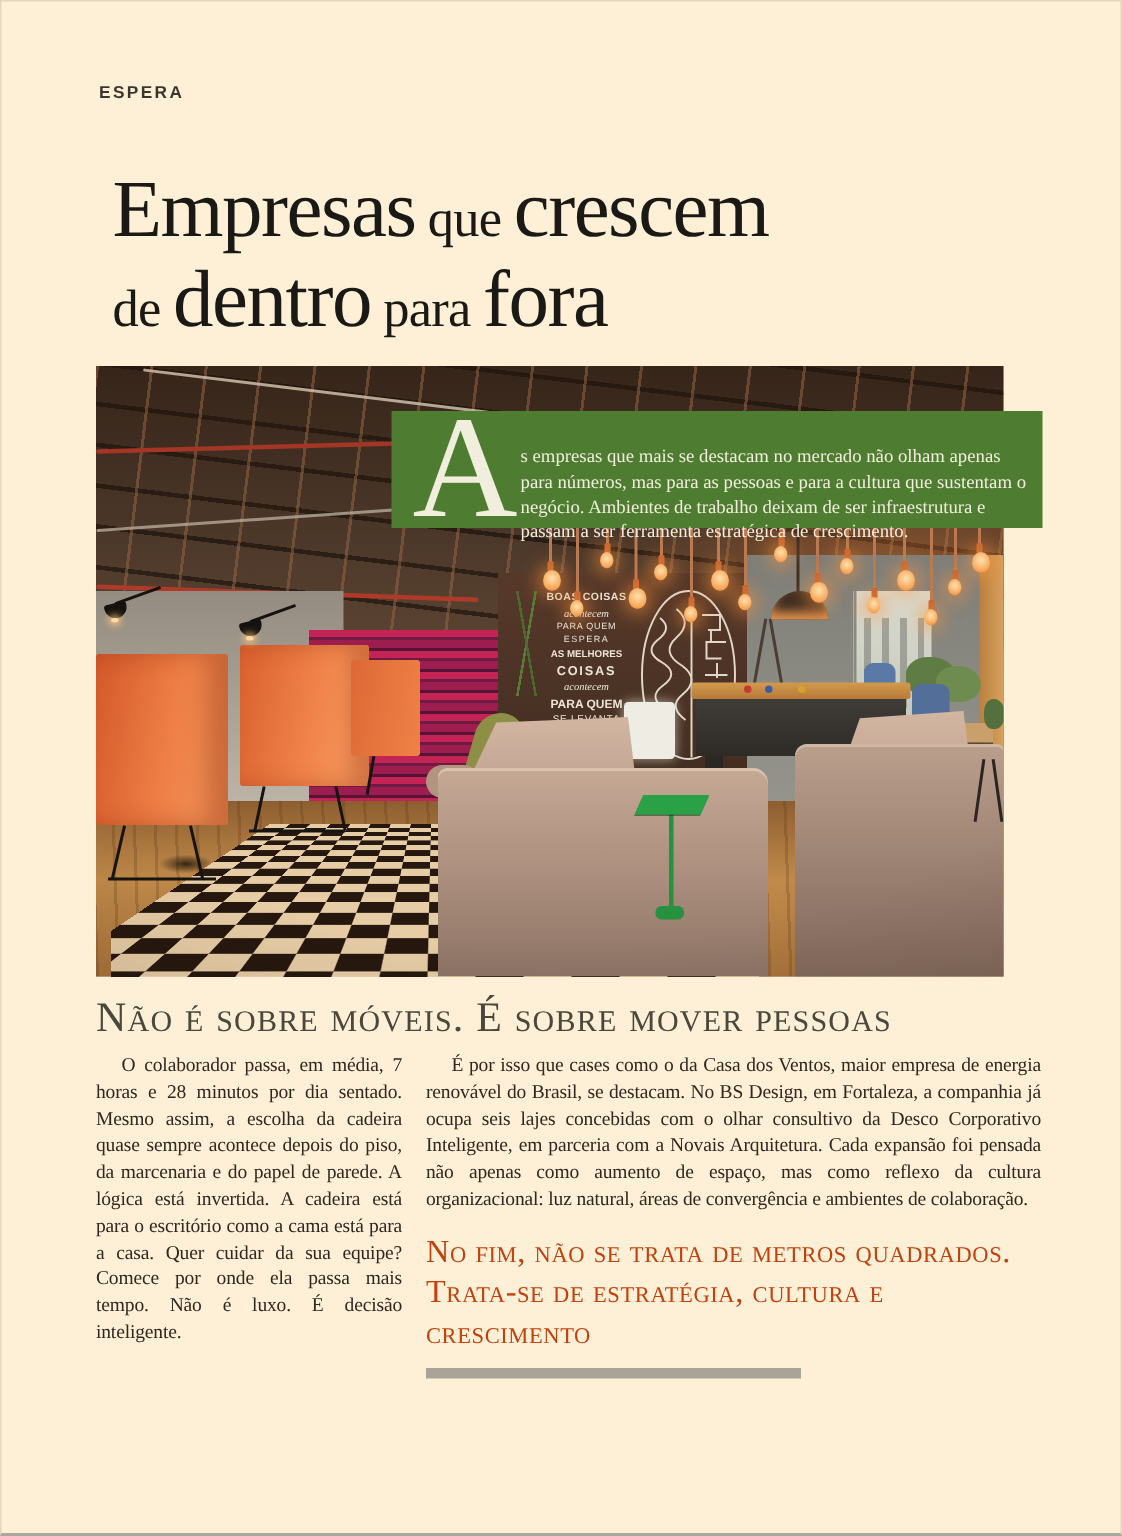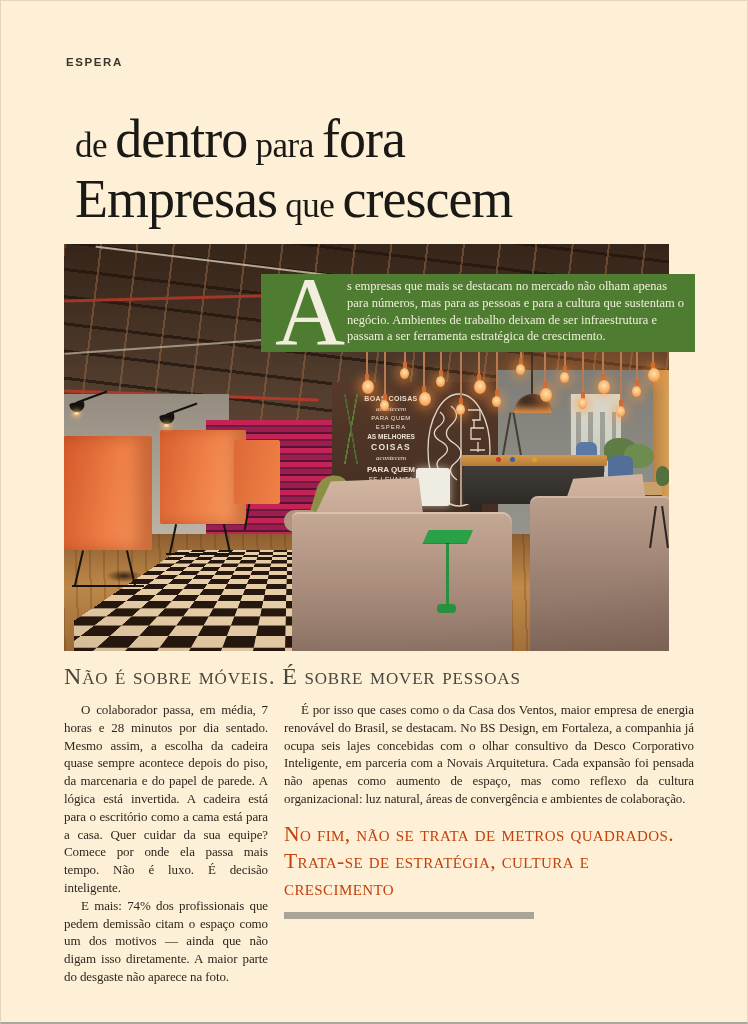--- a/index.html
+++ b/index.html
@@ -155,49 +155,49 @@
   .stool-leg{top:262px;width:2px;height:42px;background:#2a2520;}
   .sl1{left:588px;transform:rotate(8deg);} .sl2{left:600px;transform:rotate(-8deg);}
   .vignette{left:0;top:0;width:605px;height:407px;pointer-events:none;
     background:radial-gradient(120% 95% at 50% 42%, transparent 55%, rgba(35,18,6,.22)),
                linear-gradient(180deg, rgba(255,140,60,.05), transparent 30%);}
 
   
   .lead-box{position:absolute;left:260px;top:273px;width:434px;height:78px;background:#4e7c31;z-index:20;}
   .drop-cap{position:absolute;left:14px;top:1px;font-size:97px;line-height:74px;color:#f2eedd;
     font-family:"Liberation Serif",serif;font-weight:400;}
-  .lead-text{position:absolute;left:86px;top:4px;width:340px;font-size:12.5px;line-height:16.8px;
+  .lead-text{position:absolute;left:86px;top:22px;width:340px;font-size:12.5px;line-height:16.8px;
     color:#f2eedd;font-family:"Liberation Serif",serif;}
 
   
-  .section-heading{position:absolute;left:63px;top:662px;font-size:24px;font-variant:small-caps;
+  .section-heading{position:absolute;left:63px;top:662px;font-size:28px;font-variant:small-caps;
     letter-spacing:.8px;color:#4a473d;}
   .columns{position:absolute;left:63px;top:700px;width:630px;display:flex;gap:16px;}
   .col-left{width:204px;flex:none;}
   .col-right{flex:1;}
   .columns p{margin:0;font-size:13px;line-height:17.8px;color:#2f2720;text-align:justify;
     text-indent:17px;letter-spacing:-0.1px;}
   .star{color:#c0321f;font-size:14px;font-style:normal;}
   .pull-quote{margin-top:13px;font-size:21.5px;line-height:27px;font-variant:small-caps;
     color:#c2410c;letter-spacing:.4px;text-align:left;}
   .quote-bar{width:250px;height:7px;background:#aaa498;margin-top:10px;}
 </style>
 </head>
 <body>
 
 <div class="page">
 
   <div class="kicker">ESPERA</div>
 
   <h1 class="headline" style="margin:0;font-weight:400;">
     <span style="display:block;">
-      <span class="small">de </span><span class="big">dentro</span><span class="small"> para </span><span class="big">fora</span>
+      <span class="big">Empresas</span><span class="small"> que </span><span class="big">crescem</span>
     </span>
     <span style="display:block;">
-      <span class="big">Empresas</span><span class="small"> que </span><span class="big">crescem</span>
+      <span class="small">de </span><span class="big">dentro</span><span class="small"> para </span><span class="big">fora</span>
     </span>
   </h1>
 
   <div class="photo">
     <div class="ceiling"></div>
     <div class="pipe red1"></div>
     <div class="pipe red2"></div>
     <div class="pipe cond1"></div>
     <div class="pipe cond2"></div>
     <div class="pipe cond3"></div>
@@ -351,21 +351,20 @@
   <div class="lead-box">
     <span class="drop-cap">A</span>
     <div class="lead-text">s empresas que mais se destacam no mercado não olham apenas para números, mas para as pessoas e para a cultura que sustentam o negócio. Ambientes de trabalho deixam de ser infraestrutura e passam a ser ferramenta estratégica de crescimento.</div>
   </div>
 
   <div class="section-heading">Não é sobre móveis. É sobre mover pessoas</div>
 
   <div class="columns">
     <div class="col-left">
       <p>O colaborador passa, em média, 7 horas e 28 minutos por dia sentado. Mesmo assim, a escolha da cadeira quase sempre acontece depois do piso, da marcenaria e do papel de parede. A lógica está invertida. A cadeira está para o escritório como a cama está para a casa. Quer cuidar da sua equipe? Comece por onde ela passa mais tempo. Não é luxo. É decisão inteligente.</p>
-      <p>E mais: 74% dos profissionais que pedem demissão citam o espaço como um dos motivos — ainda que não digam isso diretamente. A maior parte do desgaste não aparece na foto.</p>
     </div>
     <div class="col-right">
       <p>É por isso que cases como o da Casa dos Ventos, maior empresa de energia renovável do Brasil, se destacam. No BS Design, em Fortaleza, a companhia já ocupa seis lajes concebidas com o olhar consultivo da Desco Corporativo Inteligente, em parceria com a Novais Arquitetura. Cada expansão foi pensada não apenas como aumento de espaço, mas como reflexo da cultura organizacional: luz natural, áreas de convergência e ambientes de colaboração.</p>
       <div class="pull-quote">No fim, não se trata de metros quadrados. Trata-se de estratégia, cultura e crescimento</div>
       <div class="quote-bar"></div>
     </div>
   </div>
 
 </div>
 

